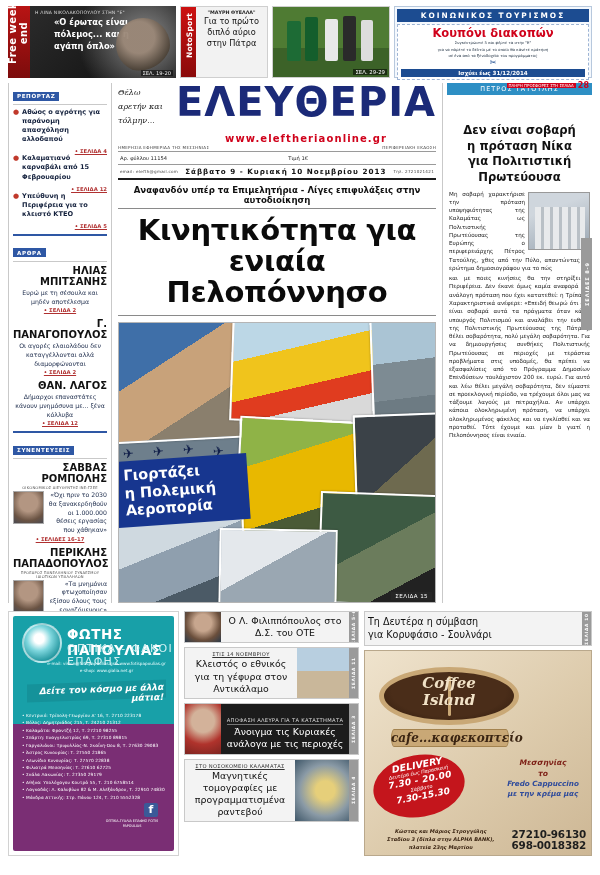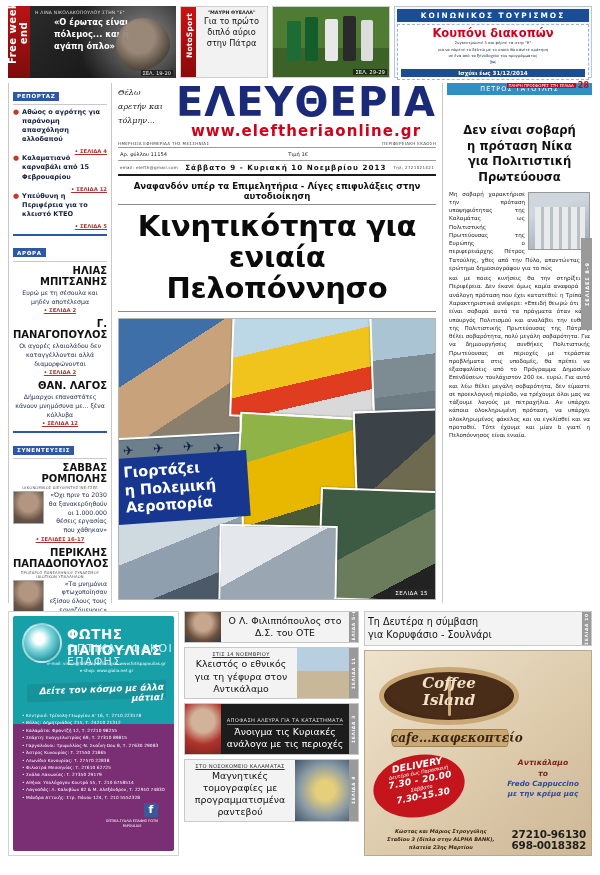--- a/index.html
+++ b/index.html
@@ -78,21 +78,21 @@
   .clear { clear: both; }
 
   
   .center { flex: 1; display: flex; flex-direction: column; }
   .masthead { display: flex; align-items: flex-start; gap: 6px; }
   .motto { font-family: "DejaVu Serif", "Liberation Serif", serif; font-style: italic; font-size: 8px;
     color: #1a1a1a; line-height: 1.75; padding-top: 3px; width: 52px; }
   .logo { flex: 1; text-align: center; }
   .logo-txt { font-size: 40px; font-weight: bold; color: #1b2a78; letter-spacing: 1px;
     line-height: .95; font-family: "DejaVu Sans", sans-serif; }
-  .logo-url { color: #d0021b; font-size: 15px; font-weight: bold; letter-spacing: 1.1px; margin-top: 1px; text-align: center; }
+  .logo-url { color: #d0021b; font-size: 10px; font-weight: bold; letter-spacing: 1.1px; margin-top: 12px; text-align: center; }
 
   .mast-line1 { display: flex; justify-content: space-between; align-items: center;
     border-bottom: 1px solid #9a9a9a; padding-bottom: 1px; margin-top: 1px; }
   .mast-tiny { font-size: 4.1px; color: #444; letter-spacing: .3px; }
   .mast-line2 { display: flex; align-items: stretch; border-bottom: 1px solid #9a9a9a; }
   .mast-left, .mast-right { font-size: 5.2px; color: #222; padding: 3px 2px; width: 96px; }
   .mast-right { text-align: right; }
   .weekend-band { flex: 1; background: #1b5eb8; color: #fff; text-align: center;
     font-size: 12.5px; font-weight: bold; padding: 2px 0; letter-spacing: .4px; }
   .mast-line3 { display: flex; justify-content: space-between; align-items: center; padding: 2px 2px;
@@ -516,21 +516,21 @@
         <div class="ci-blob"></div>
         <div class="ci-blob-txt">
           <div class="ci-d1">DELIVERY</div>
           <div class="ci-d2">Δευτέρα έως Παρασκευή</div>
           <div class="ci-d3">7.30 - 20.00</div>
           <div class="ci-d4">Σάββατο</div>
           <div class="ci-d5">7.30-15.30</div>
         </div>
 
         <div class="ci-try">
-          <div class="ci-t1">Αντικάλαμο</div>
+          <div class="ci-t1">Μεσσηνίας</div>
           <div class="ci-t1">το</div>
           <div class="ci-t2">Fredo Cappuccino</div>
           <div class="ci-t2">με την κρέμα μας</div>
         </div>
 
         <div class="ci-foot">
           <div class="ci-addr">
             <div>Κώστας και Μάριος Στρογγύλης</div>
             <div>Σταδίου 3 (δίπλα στην ALPHA BANK),</div>
             <div>πλατεία 23ης Μαρτίου</div>

